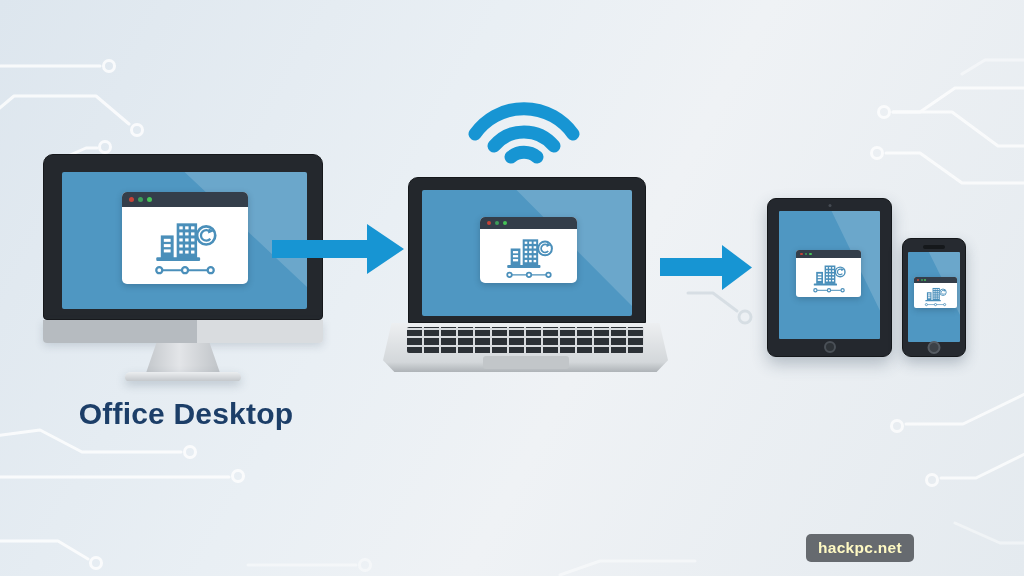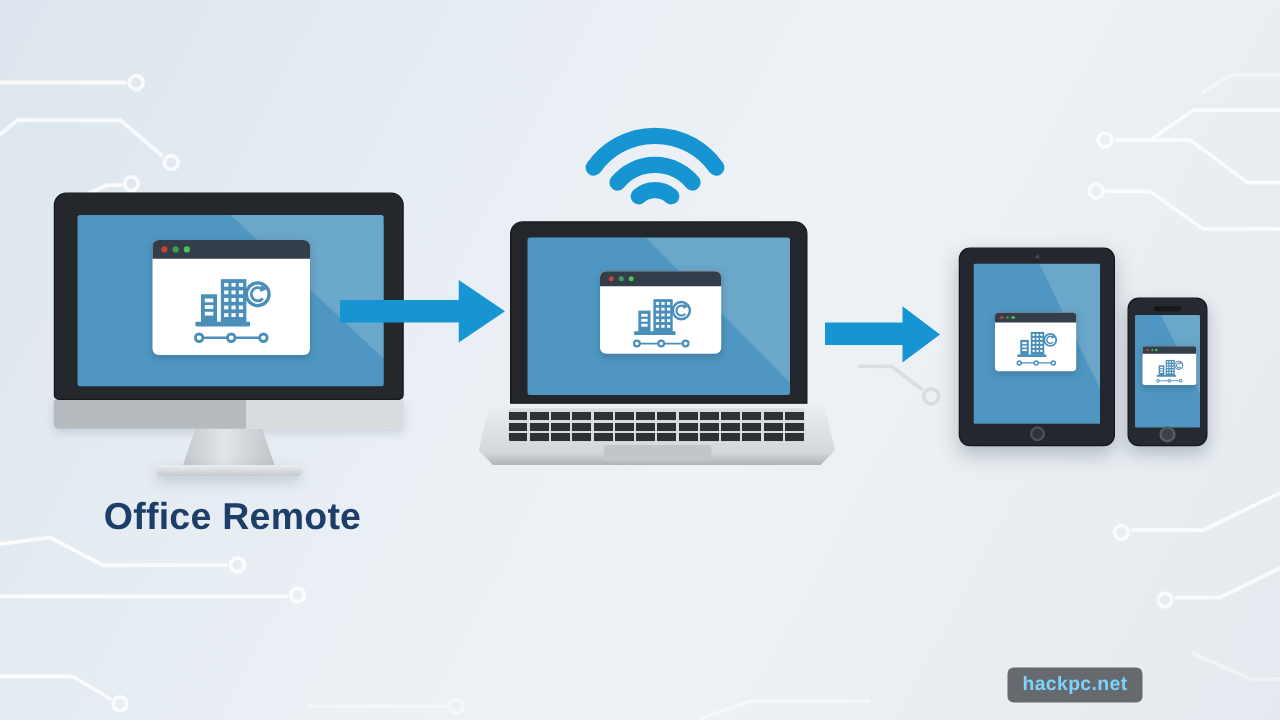--- a/index.html
+++ b/index.html
@@ -131,21 +131,21 @@
   
   .label{
     position:absolute;z-index:2;text-align:center;
     font-size:30px;font-weight:bold;color:var(--navy-text,#1c3e68);
     letter-spacing:.2px;
   }
   .label-office{left:40px;top:397px;width:292px;}
   .label-remote{left:390px;top:397px;width:280px;}
   .watermark{
     position:absolute;left:806px;top:534px;z-index:4;
-    background:rgba(95,99,103,.95);color:#7dd3fc;
+    background:rgba(95,99,103,.95);color:#fef9c3;
     font-size:15.5px;font-weight:bold;letter-spacing:.3px;
     padding:5px 12px;border-radius:5px;
   }
 </style>
 </head>
 <body>
 
 <div class="stage">
 
   <svg class="circuit" width="1024" height="576" viewBox="0 0 1024 576" fill="none" stroke="#ffffff" stroke-width="3" stroke-linejoin="round" stroke-linecap="round">
@@ -247,21 +247,21 @@
                 <use href="#appicon" xlink:href="#appicon"></use>
               </svg>
           </div>
         </div>
       </div>
     </div>
     <div class="chin"></div>
     <div class="neck"></div>
     <div class="foot"></div>
   </div>
-  <div class="label label-office">Office Remote</div>
+  <div class="label label-office">Office Desktop</div>
 
   <svg class="wifi" width="124" height="72" viewBox="0 0 124 72" fill="none" stroke="#1795d3" stroke-width="13" stroke-linecap="round">
     <path d="M13 42 A 60 60 0 0 1 111 42"></path>
     <path d="M32 54 A 39 39 0 0 1 92 54"></path>
     <path d="M49 65 A 20 20 0 0 1 75 65"></path>
   </svg>
 
   <div class="laptop">
     <div class="lap-bezel">
       <div class="screen">

